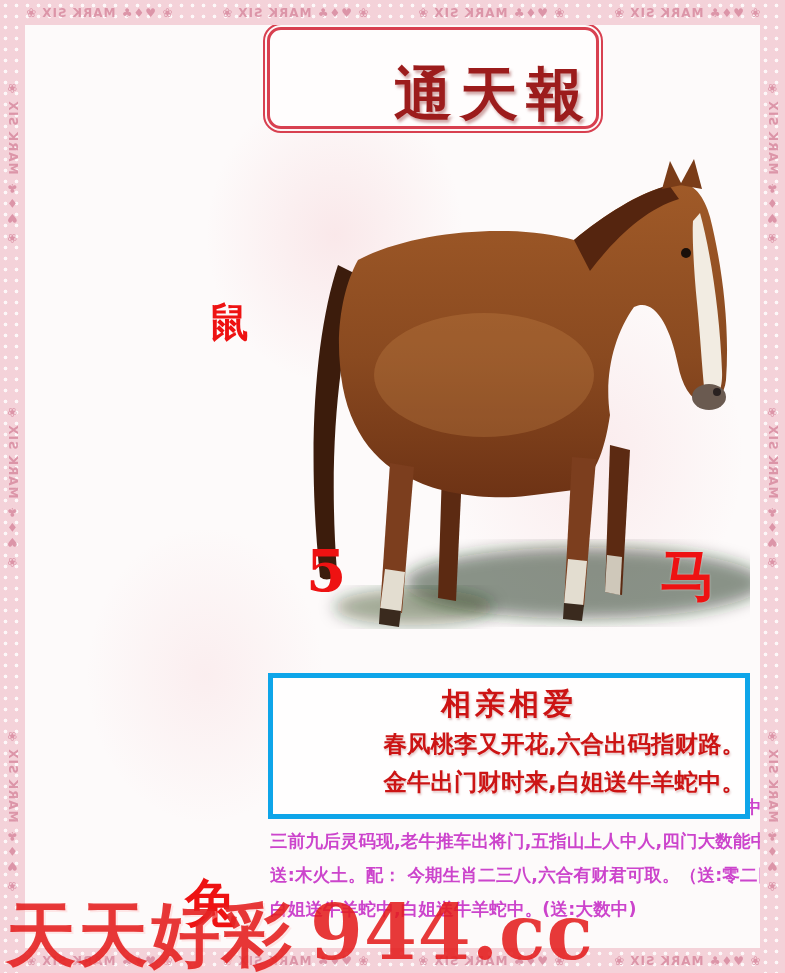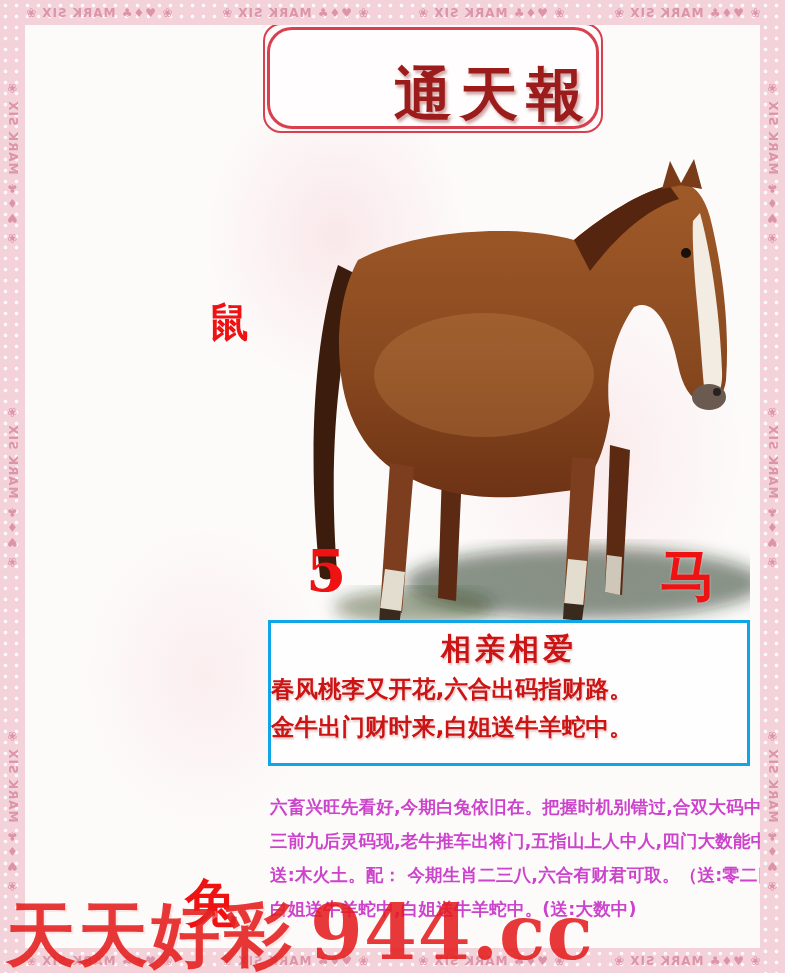--- a/index.html
+++ b/index.html
@@ -76,21 +76,21 @@
 
   
   .photo-dog { left:28px; top:824px; width:232px; height:110px; overflow:hidden; border:1px solid #caa;
     background:
       radial-gradient(ellipse 70px 58px at 22% 28%, #241608 0 60%, rgba(40,24,10,.85) 75%, transparent 100%),
       radial-gradient(ellipse 62px 70px at 25% 80%, #34200e 0 55%, rgba(60,36,18,.7) 75%, transparent 100%),
       radial-gradient(ellipse 30px 22px at 38% 95%, #c8a878 0 60%, transparent 100%),
       repeating-linear-gradient(90deg, #7d4a30 0 9px, #8f5a3c 9px 17px, #6f3e26 17px 26px, #85523a 26px 36px); }
 
   
-  .mast { left:267px; top:27px; width:332px; height:102px; border:3px solid #d84050; border-radius:25px; background:#fffdfd; z-index:3; }
+  .mast { left:267px; top:27px; width:332px; height:102px; border:3px solid #d84050; border-radius:14px; background:#fffdfd; z-index:3; }
   .mast::before { content:""; position:absolute; inset:-7px; border:2px solid #d84050; border-radius:18px; }
   .mast-title { position:absolute; right:4px; top:26px; color:#9c1c1c; font-size:58px; font-weight:bold;
                 letter-spacing:8px; white-space:nowrap; text-shadow:2px 3px 3px rgba(150,60,60,.45);
                 font-family:"DejaVu Serif","Liberation Serif",serif; }
   .issue { position:absolute; left:602px; top:48px; color:#cc2020; font-size:38px; font-weight:bold;
            letter-spacing:2px; white-space:nowrap; font-family:"DejaVu Serif","Liberation Serif",serif; }
   .issue-line { position:absolute; left:608px; top:112px; width:150px; height:4px; background:#d82030; }
 
   
   .photo-horse { left:272px; top:143px; width:480px; height:489px; overflow:hidden; border:2px solid #8a4a4a; background:#7aa84a; }
@@ -106,24 +106,24 @@
   .h-field { position:absolute; left:0; top:135px; width:100%; height:354px;
     background: linear-gradient(180deg,#6f9c40,#84b451 45%,#8dbf58 70%,#82b14e); }
   .h-mottle { position:absolute; inset:0;
     background-image:radial-gradient(circle, rgba(30,70,20,.28) 1px, transparent 2px);
     background-size:9px 7px; opacity:.5; }
   .photo-horse svg { position:absolute; left:0; top:0; z-index:2; }
   .zo-rat { right:10px; bottom:2px; font-size:40px; }
   .zo-rabbit { left:156px; top:44px; font-size:52px; position:absolute; }
 
   
-  .verse { left:268px; top:620px; width:482px; height:146px; border:3px solid #0ea5e9; background:#fffefe; z-index:2; }
+  .verse { left:268px; top:673px; width:482px; height:146px; border:5px solid #0ea5e9; background:#fffefe; z-index:2; }
   .verse-title { text-align:center; color:#cc1414; font-size:30px; font-weight:bold; letter-spacing:4px; padding-top:6px;
                  text-shadow:1px 2px 2px rgba(170,80,80,.35); }
-  .verse-line { text-align:left; color:#cc1414; font-size:23.5px; font-weight:bold; line-height:38px;
+  .verse-line { text-align:right; color:#cc1414; font-size:23.5px; font-weight:bold; line-height:38px;
                 text-shadow:1px 2px 2px rgba(170,80,80,.3); white-space:nowrap; }
 
   
   .tips { left:270px; top:790px; width:488px; height:140px; z-index:1; }
   .tip-line { color:#cc44cc; font-size:17.5px; font-weight:bold; line-height:34px; white-space:nowrap; letter-spacing:.2px; }
 
   
   .banner { position:absolute; left:6px; top:888px; z-index:40; display:flex; align-items:baseline; gap:16px; white-space:nowrap; }
   .banner-brand { color:rgba(228,28,28,.87); font-size:70px; font-weight:bold; letter-spacing:2px;
                   text-shadow:2px 2px 0 rgba(255,200,200,.4); }

